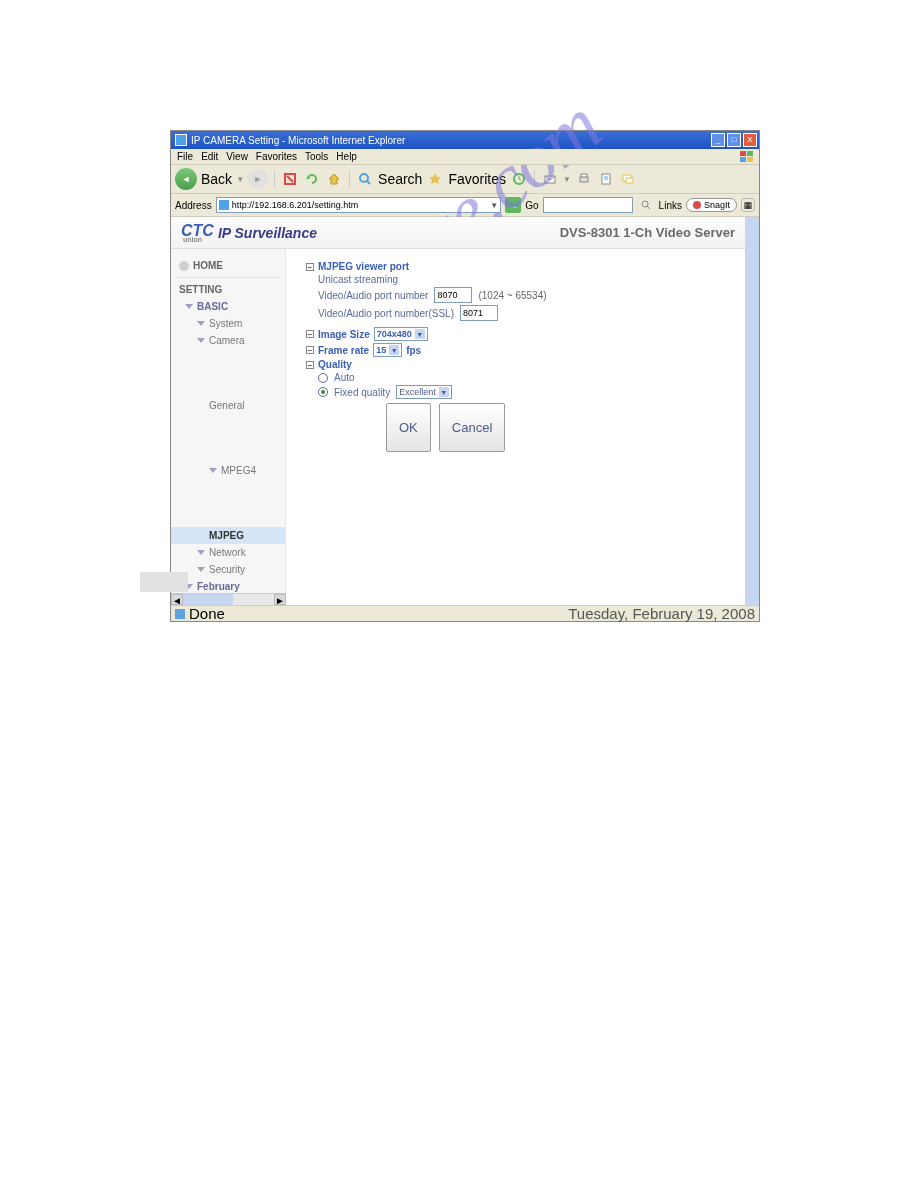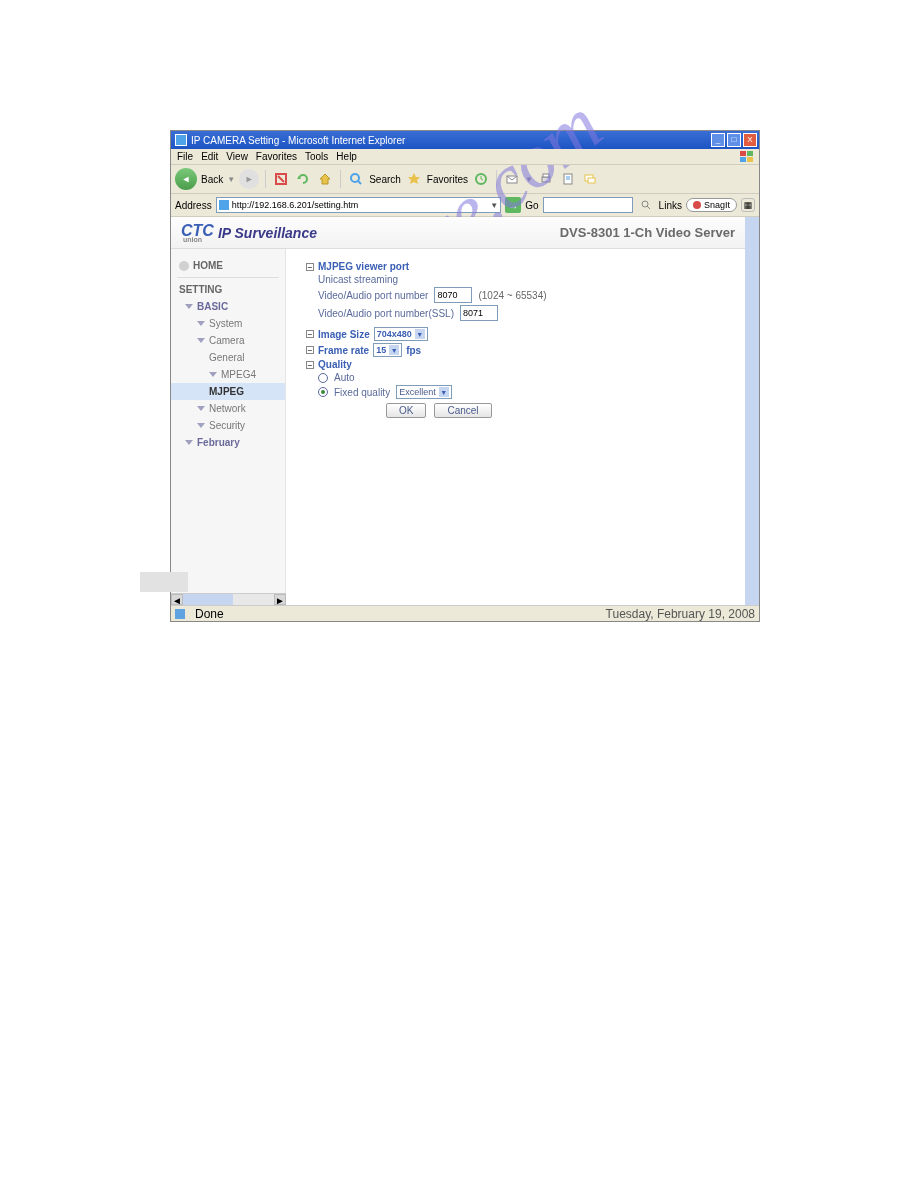--- a/index.html
+++ b/index.html
@@ -45,21 +45,21 @@
     padding: 3px 4px;
     display: flex;
     align-items: center;
     gap: 4px;
     border-bottom: 1px solid #d0cdbf;
   }
   .tbtn { width: 20px; height: 20px; border-radius: 50%; display: inline-flex; align-items: center; justify-content: center; font-size: 9px; }
   .tbtn.back { background: linear-gradient(#7bc97b,#4a9d4a); color: #fff; width: 22px; height: 22px; }
   .tbtn.fwd { background: #e0e0e0; color: #999; }
   .tbtn.plain { background: transparent; border-radius: 3px; width: 18px; height: 18px; }
-  .tlabel { font-size: 10px; }
+  .tlabel { font-size: 14px; }
   .sep { width: 1px; height: 18px; background: #ccc; margin: 0 2px; }
   .addrbar {
     background: #ece9d8;
     padding: 2px 4px;
     display: flex;
     align-items: center;
     gap: 4px;
     border-bottom: 1px solid #d0cdbf;
     font-size: 10px;
   }
@@ -96,21 +96,21 @@
     background: #f6f6f6;
     border-right: 1px solid #e5e5e5;
     padding-top: 40px;
     font-size: 10px;
     overflow: hidden;
   }
   .sb-item { padding: 3px 4px 3px 10px; color: #777; display: flex; align-items: center; gap: 4px; cursor: pointer; }
   .sb-item.hdr { font-weight: bold; color: #666; padding-left: 8px; }
   .sb-item.l1 { padding-left: 14px; color: #6a6a9a; font-weight: bold; }
   .sb-item.l2 { padding-left: 26px; }
-  .sb-item.l3 { padding-left: 38px; }
+  .sb-item.l3 { padding-left: 38px; margin-top: 48px; }
   .sb-item.active { background: #d5e4f7; color: #333; font-weight: bold; }
   .sb-hr { border: none; border-top: 1px solid #ddd; margin: 3px 6px; }
   .arrow { width: 0; height: 0; border-left: 4px solid transparent; border-right: 4px solid transparent; border-top: 5px solid #a0a0c0; }
   .hicon { width: 10px; height: 10px; background: #d0d0d0; border-radius: 50%; }
   .content {
     flex: 1;
     padding: 42px 10px 10px 20px;
     color: #4a5a8a;
     font-size: 10px;
     position: relative;
@@ -120,34 +120,34 @@
   .subt { margin-left: 12px; color: #5a6a9a; }
   .row { display: flex; align-items: center; gap: 6px; margin: 2px 0 2px 12px; }
   .row label { color: #5a6a9a; }
   .txtinput { width: 38px; height: 14px; border: 1px solid #7f9db9; font-size: 9px; padding: 7px 2px; }
   .hint { color: #666; }
   .selbox { height: 14px; border: 1px solid #7f9db9; font-size: 9px; background: #fff; display: inline-flex; align-items: center; padding: 0 2px; gap: 3px; }
   .selbox .dd { width: 10px; height: 10px; background: #c6d6f0; display: inline-flex; align-items: center; justify-content: center; font-size: 7px; color: #3a5fb4; }
   .radio { width: 10px; height: 10px; border: 1px solid #5a6a9a; border-radius: 50%; display: inline-flex; align-items: center; justify-content: center; }
   .radio.checked::after { content: ""; width: 4px; height: 4px; background: #3a8a3a; border-radius: 50%; }
   .btns { margin: 4px 0 0 80px; display: flex; gap: 8px; }
-  .btn { border: 1px solid #999; background: linear-gradient(#fff,#e5e5e5); padding: 1px 12px; font-size: 10px; border-radius: 2px; cursor: pointer; }
+  .btn { border: 1px solid #999; background: linear-gradient(#fff,#e5e5e5); padding: 16px 12px; font-size: 13px; border-radius: 2px; cursor: pointer; }
   .hscroll { position: absolute; bottom: 0; left: 0; width: 115px; height: 12px; background: #e8e8e8; border-top: 1px solid #ccc; display: flex; }
   .hscroll .thumb { width: 50px; height: 100%; background: #c6d6f0; margin-left: 0; }
   .hscroll .ar { width: 12px; background: #d8d8d8; border: 1px solid #bbb; }
   .hscroll .spacer { flex: 1; }
   .statusbar {
     background: #ece9d8;
     border-top: 1px solid #ccc;
     height: 16px;
     display: flex;
     align-items: center;
-    font-size: 12px;
+    font-size: 15px;
     padding: 0 4px;
-    gap: 10px;
+    gap: 4px;
   }
   .statusbar .sicon { width: 10px; height: 10px; background: #5fa3e0; }
   .statusbar .right { margin-left: auto; color: #555; }
   .watermark {
     position: absolute;
     top: 230px;
     left: 130px;
     font-size: 78px;
     color: rgba(130,120,220,0.55);
     font-style: italic;

